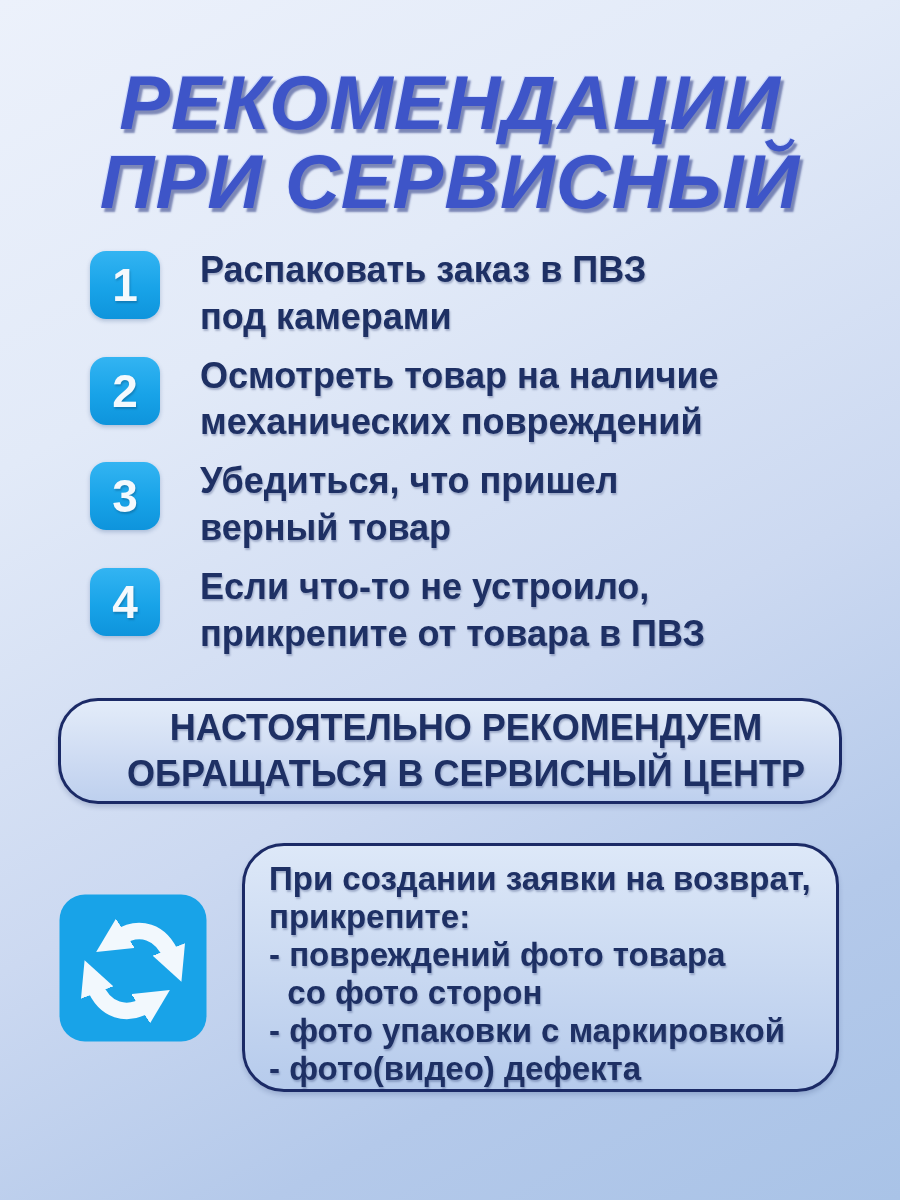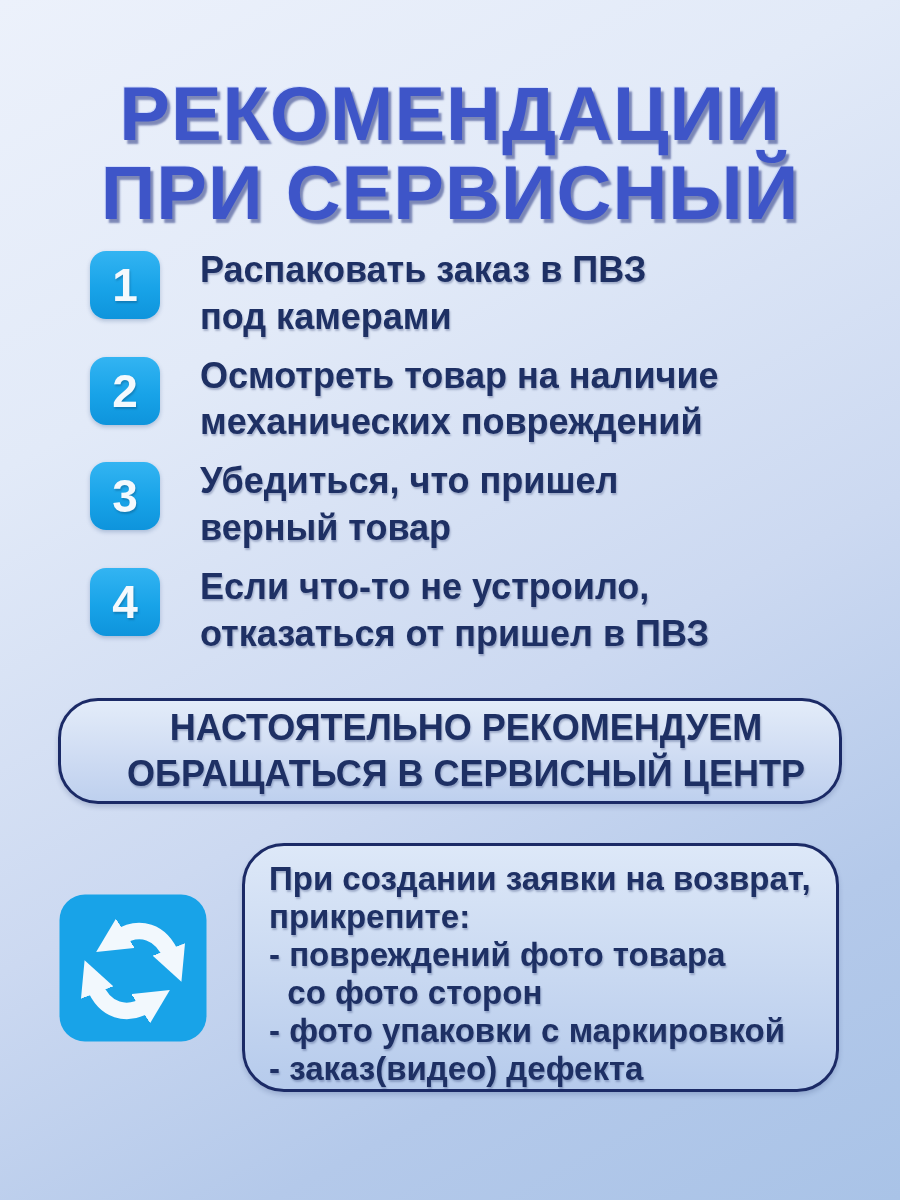--- a/index.html
+++ b/index.html
@@ -28,32 +28,33 @@
         var(--bg-top) 0%,
         #e2eaf8 28%,
         #ccd9f1 58%,
         #b4c9ea 80%,
         var(--bg-bottom) 100%);
   }
 
   
   .title {
     position: absolute;
-    top: 74px;
+    top: 63px;
     left: 0;
     width: 100%;
     text-align: center;
     color: var(--title-blue);
     font-size: 76px;
     font-weight: 800;
     line-height: 1.04;
     letter-spacing: 1px;
     text-shadow:
       3px 4px 2px rgba(39, 53, 127, 0.55),
       -1px -1px 0 rgba(190, 205, 250, 0.6);
+    font-style: italic;
   }
 
   
   .steps {
     position: absolute;
     top: 247px;
     left: 90px;
     right: 50px;
   }
   .step {
@@ -172,21 +173,21 @@
       <div class="step-text">
         <div>Убедиться, что пришел</div>
         <div>верный товар</div>
       </div>
     </div>
 
     <div class="step">
       <div class="step-badge">4</div>
       <div class="step-text">
         <div>Если что-то не устроило,</div>
-        <div>отказаться от пришел в ПВЗ</div>
+        <div>прикрепите от товара в ПВЗ</div>
       </div>
     </div>
 
   </div>
 
   <div class="notice">
     <div>НАСТОЯТЕЛЬНО РЕКОМЕНДУЕМ</div>
     <div>ОБРАЩАТЬСЯ В СЕРВИСНЫЙ ЦЕНТР</div>
   </div>
 
@@ -202,16 +203,16 @@
       <path d="M 40 30 C 54 21, 69 25, 76 43" fill="none" stroke="#f2f8fd" stroke-width="11" transform="rotate(180 50 52)" marker-start="url(#ah)" marker-end="url(#ah)"></path>
     </svg>
   </div>
 
   <div class="return-box">
     <div class="return-line">При создании заявки на возврат,</div>
     <div class="return-line">прикрепите:</div>
     <div class="return-line">- повреждений фото товара</div>
     <div class="return-line">  со фото сторон</div>
     <div class="return-line">- фото упаковки с маркировкой</div>
-    <div class="return-line">- заказ(видео) дефекта</div>
+    <div class="return-line">- фото(видео) дефекта</div>
   </div>
 
 </div>
 
 </body></html>

